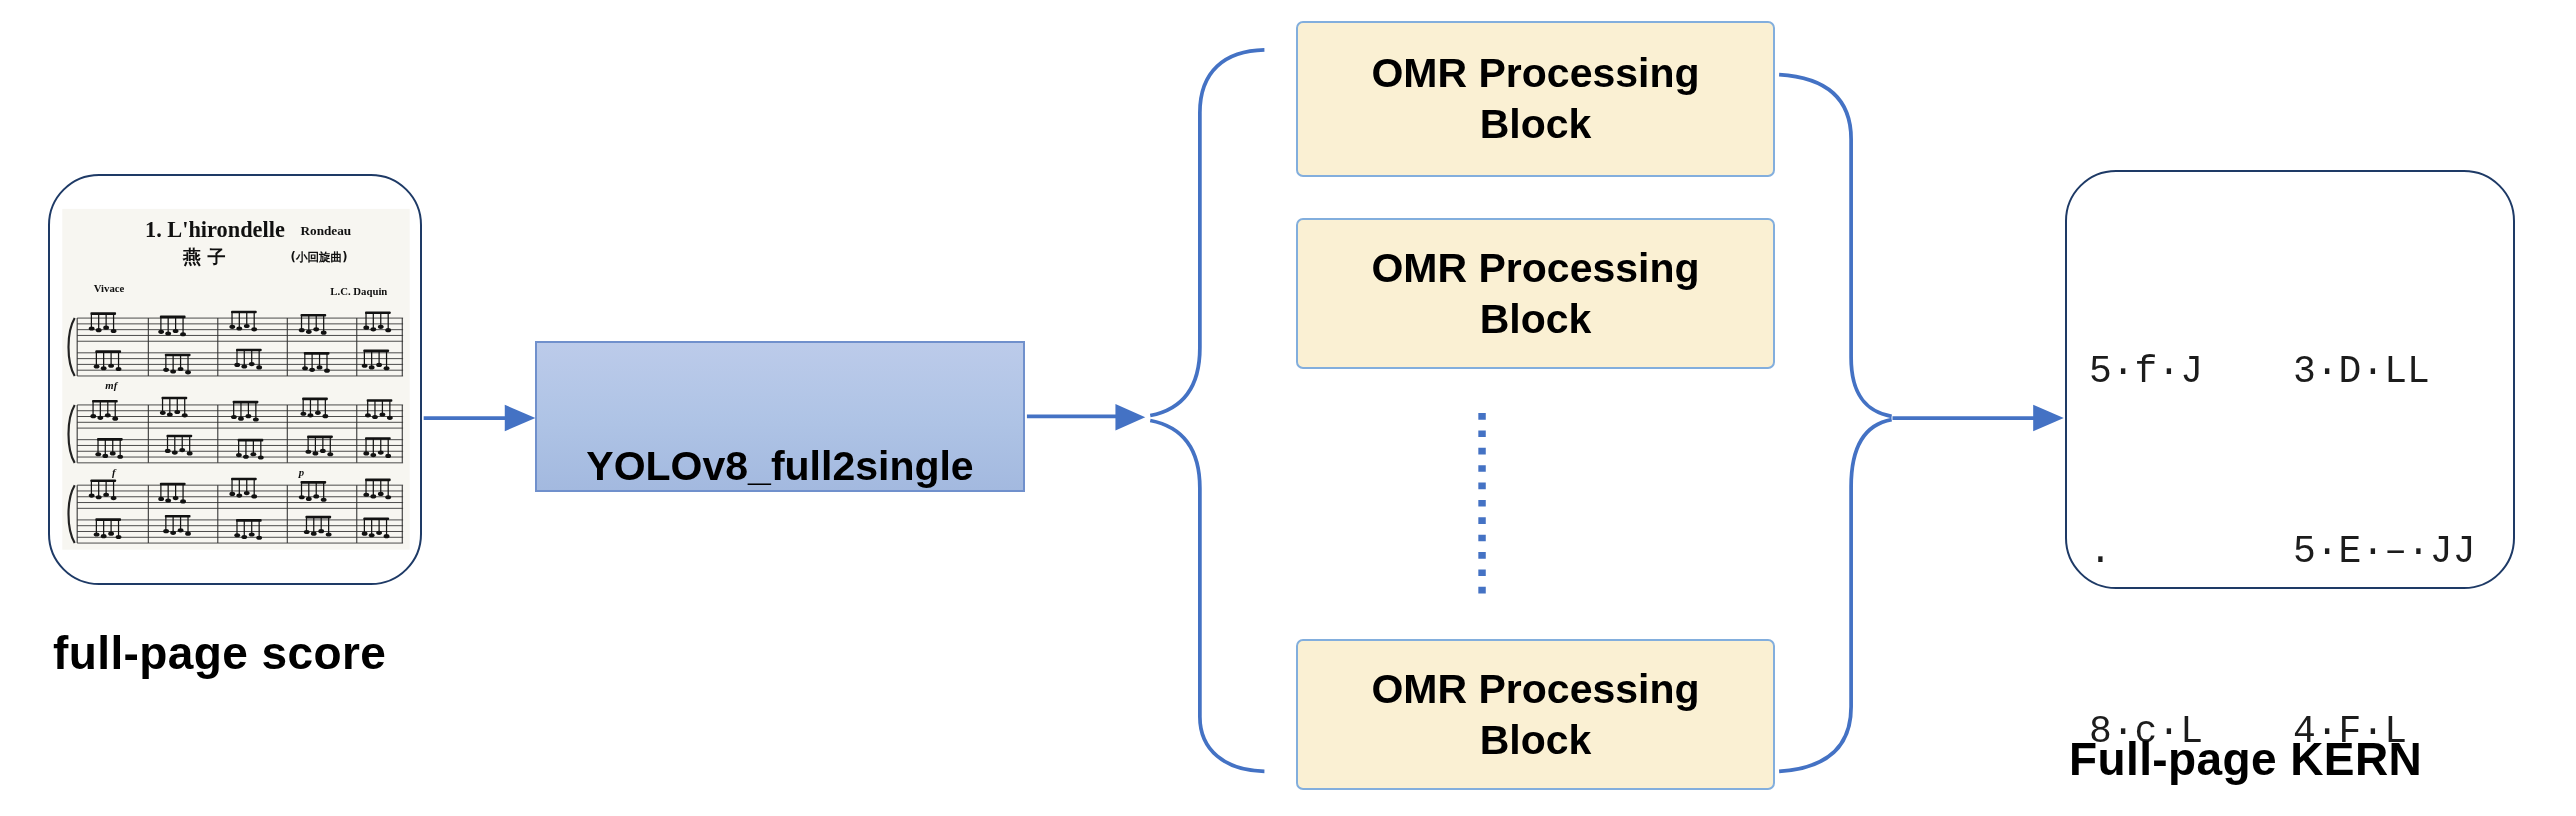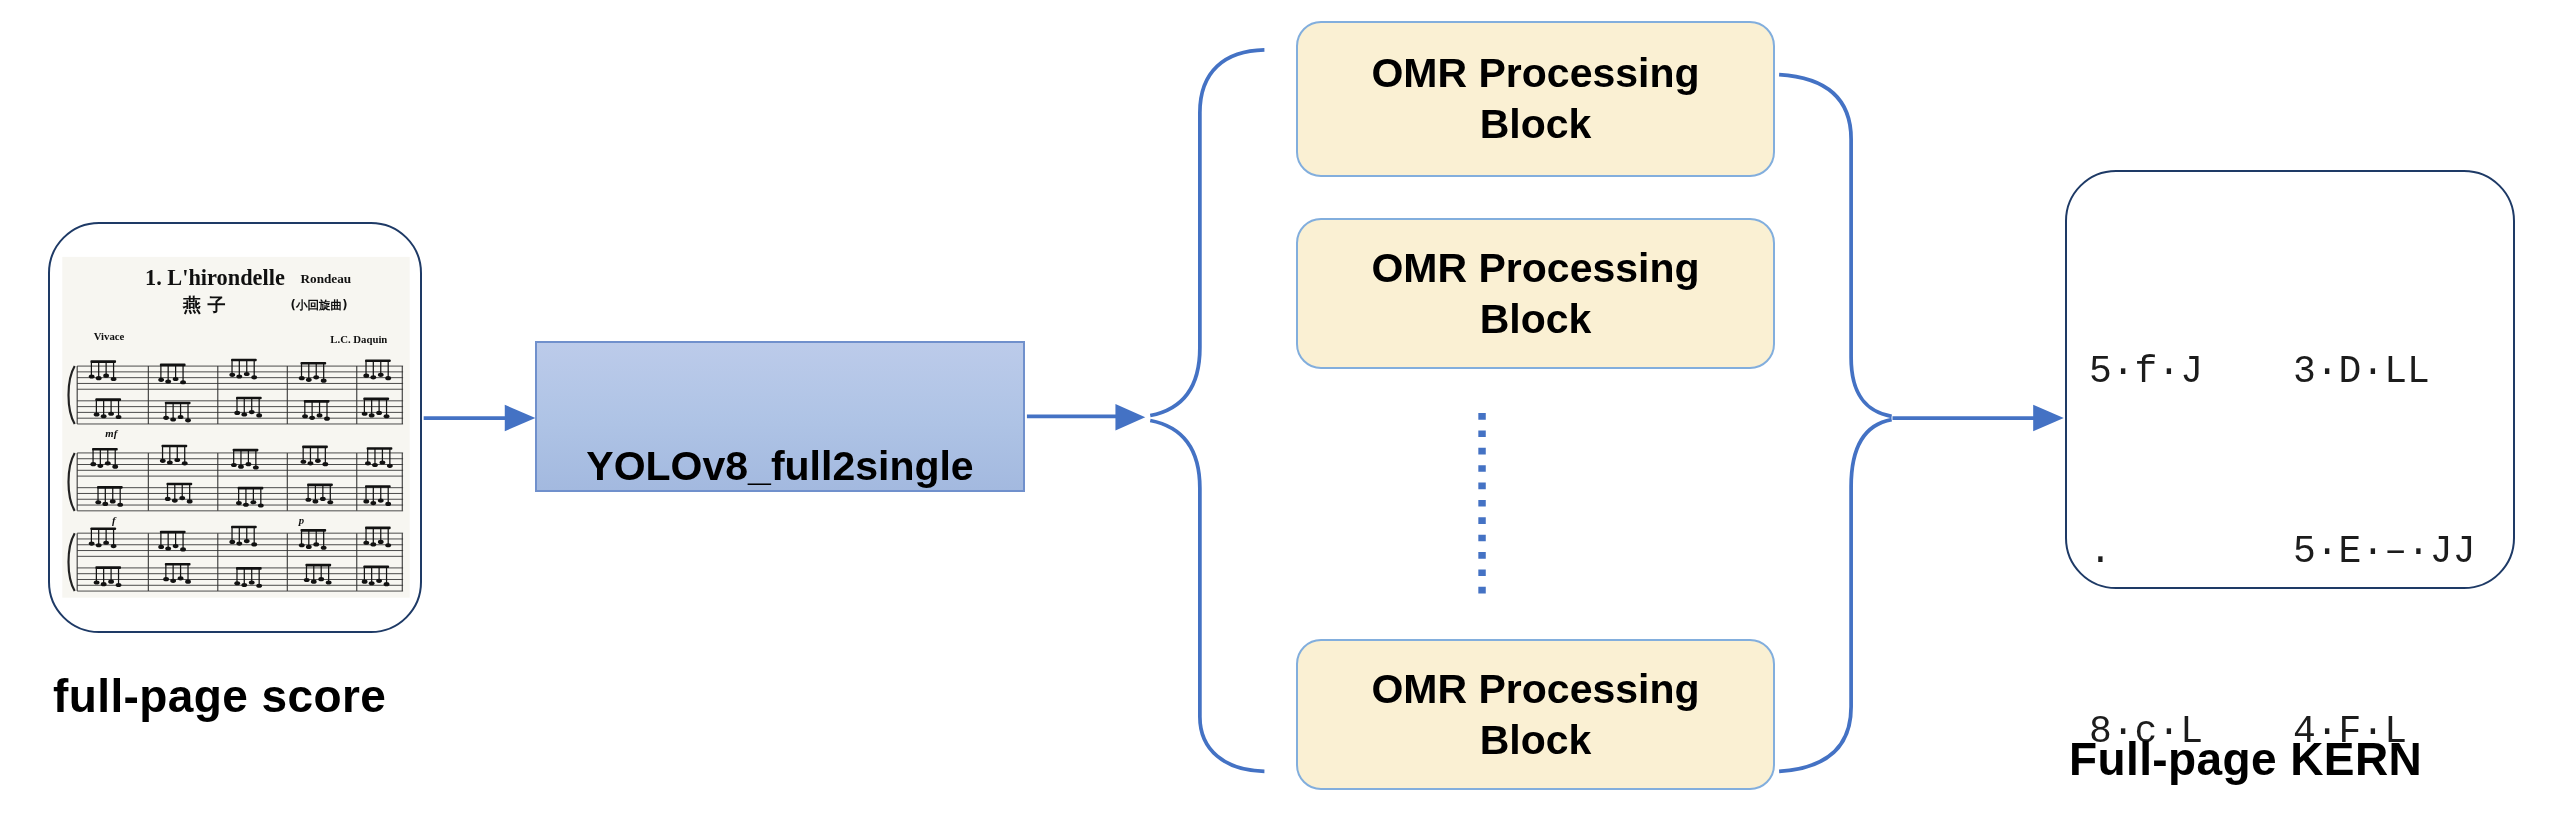--- a/index.html
+++ b/index.html
@@ -8,46 +8,46 @@
     font-family:"Liberation Sans",sans-serif;overflow:hidden;
   }
   
   .wires{position:absolute;left:0;top:0;width:2576px;height:817px;pointer-events:none;}
 
   
   .container-box{
     position:absolute;background:#fff;border:2.9px solid #1e3a66;border-radius:51px;
     box-sizing:border-box;
   }
-  .input-box{left:48px;top:174px;width:374px;height:411px;margin-top:48px;}
+  .input-box{left:48px;top:174px;width:374px;height:411px;}
   .output-box{left:2065px;top:170px;width:450px;height:419px;}
 
   .score-svg{position:absolute;left:11.6px;top:18px;}
   .score-svg text{font-family:"Liberation Serif",serif;fill:#101010;}
   .score-svg .cjk{font-family:"DejaVu Sans",sans-serif;}
   .score-paper{fill:#f7f6f1;}
 
   .caption{
     position:absolute;color:#000;font-weight:600;letter-spacing:0.4px;
     font-size:46px;line-height:55px;white-space:pre;
   }
-  .caption-input{left:53px;top:626px;margin-top:43px;}
+  .caption-input{left:53px;top:626px;}
   .caption-output{left:2069px;top:622px;}
 
   .detector-box{
     position:absolute;left:535px;top:341px;width:490px;height:151px;
     background:linear-gradient(180deg,#bccbea 0%,#aec3e5 55%,#a3b9df 100%);
     border:2.1px solid #7090cc;box-sizing:border-box;
     display:flex;align-items:flex-end;justify-content:center;
     font-size:41px;font-weight:600;color:#000;
   }
 
   .omr-block{
     position:absolute;left:1296px;width:479px;
-    background:#faf0d3;border:2.1px solid #82aedd;border-radius:25px;
+    background:#faf0d3;border:2.1px solid #82aedd;border-radius:7px;
     box-sizing:border-box;display:flex;align-items:center;justify-content:center;
     text-align:center;font-size:41px;line-height:51px;font-weight:600;color:#000;
   }
   .omr-1{top:20.7px;height:156px;}
   .omr-2{top:218px;height:151px;}
   .omr-3{top:639px;height:151px;}
   .omr-label{width:356px;}
 
   .kern{
     position:absolute;left:2089px;top:222px;width:414px;

